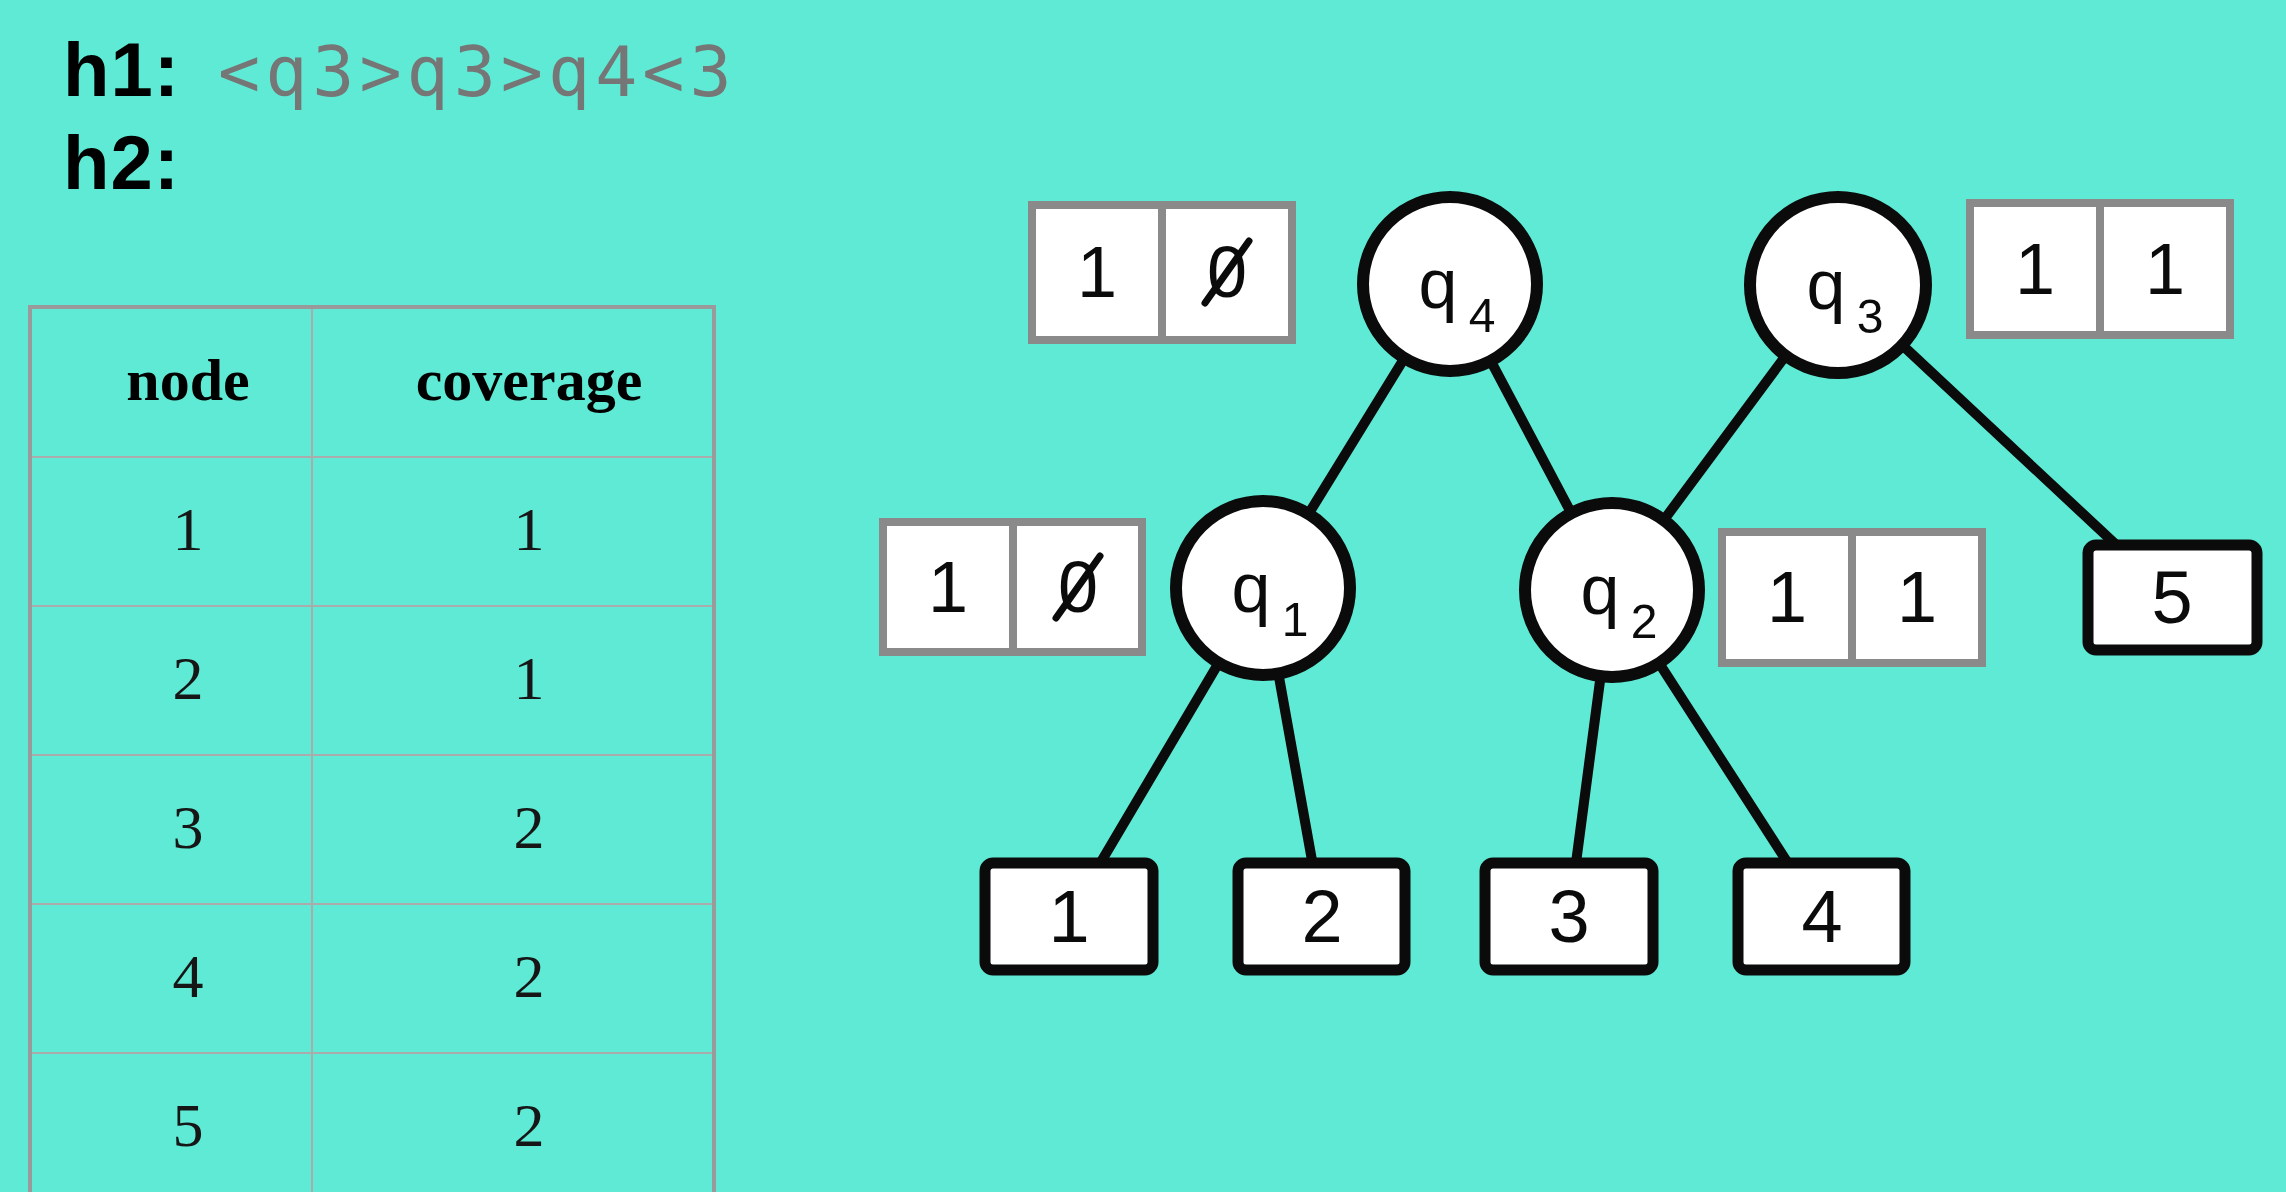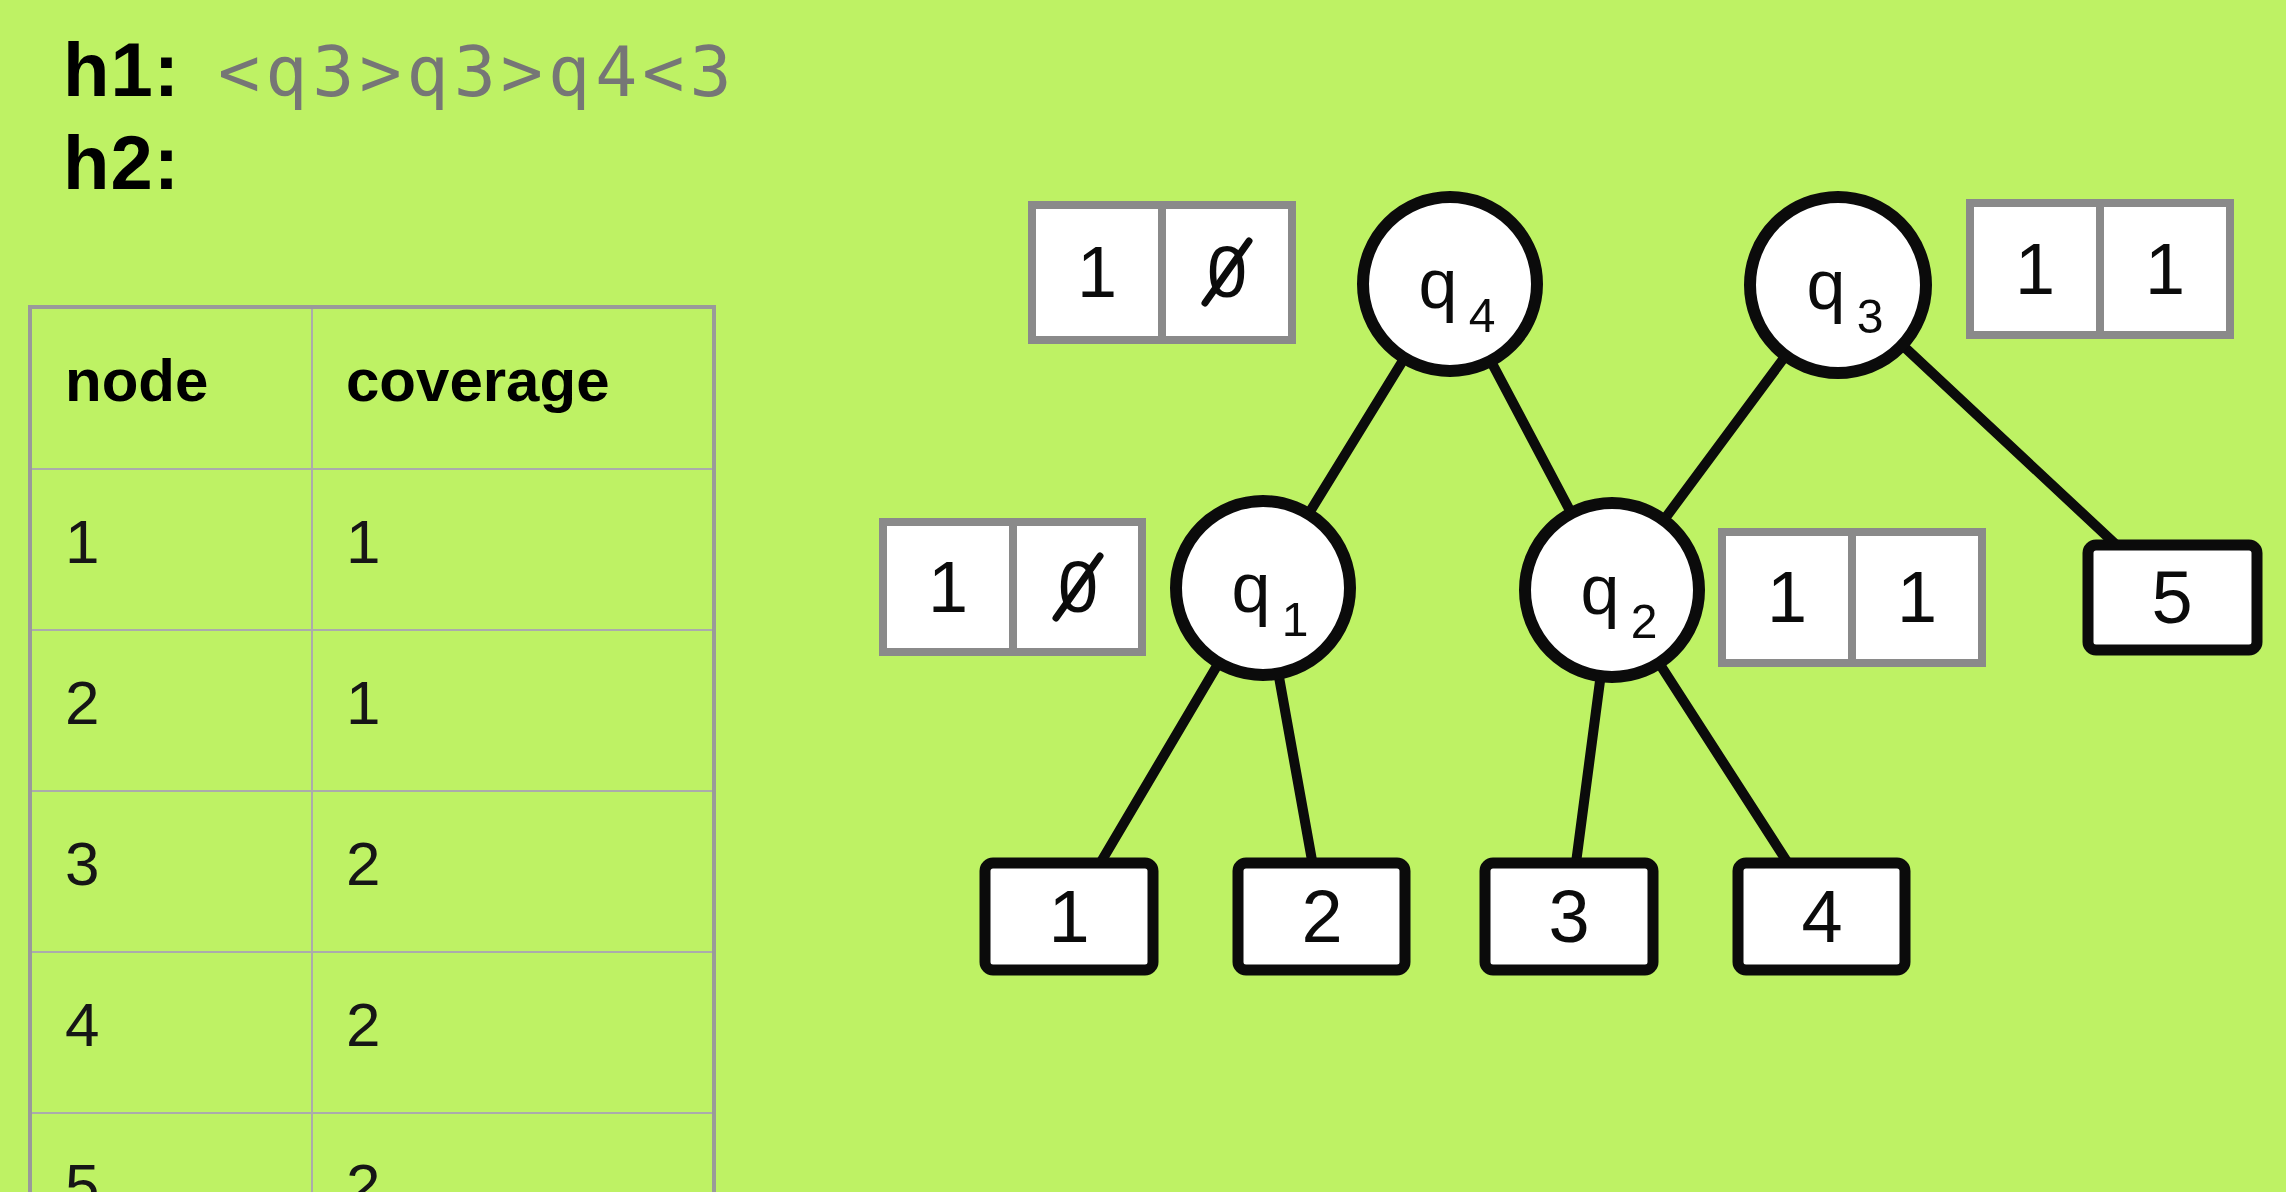--- a/index.html
+++ b/index.html
@@ -4,42 +4,42 @@
 <style>
   :root{
     --ink:#0b0b0b;
     --muted-text:#767676;
     --table-border:#ababab;
     --table-border-dark:#9a9a9a;
     --annotation-border:#8a8a8a;
   }
   html,body{margin:0;padding:0;background:#ffffff;}
   .canvas{
-    position:relative;width:2286px;height:1192px;background:#bef264;overflow:hidden;
+    position:relative;width:2286px;height:1192px;background:#5eead4;overflow:hidden;
     font-family:"Liberation Sans",sans-serif;color:var(--ink);
   }
   
   .hyp{position:absolute;left:63px;display:flex;align-items:baseline;white-space:pre;}
   .hyp.h1{top:26px;}
   .hyp.h2{top:119px;}
   .hyp-label{font-size:76px;font-weight:700;letter-spacing:1px;color:#000;}
   .hyp-value{
     font-family:"DejaVu Sans Mono",monospace;font-size:70px;font-weight:400;
     color:var(--muted-text);letter-spacing:5px;margin-left:38px;text-align:center;
   }
   
   table.coverage{
     position:absolute;left:28px;top:305px;width:684px;
     border-collapse:collapse;table-layout:fixed;
     border:4px solid var(--table-border-dark);
   }
   table.coverage th,table.coverage td{
     border:2px solid var(--table-border);
-    height:143px;padding:0 0 16px 33px;text-align:left;vertical-align:middle;
-    font-size:62px;color:#161616;
+    height:143px;padding:0 0 4px 33px;text-align:center;vertical-align:middle;
+    font-size:62px;color:#161616;font-family:Liberation Serif, serif;
   }
   table.coverage th{font-size:60px;font-weight:700;color:#000;}
   
   svg.tree{position:absolute;left:0;top:0;}
   .edge{stroke:var(--ink);stroke-width:10;fill:none;stroke-linecap:round;}
   .state-circle{fill:#ffffff;stroke:var(--ink);stroke-width:12;}
   .leaf-rect{fill:#ffffff;stroke:var(--ink);stroke-width:11;}
   .ann-rect{fill:#ffffff;stroke:var(--annotation-border);stroke-width:8;}
   .ann-divider{stroke:var(--annotation-border);stroke-width:8;}
   .zero-slash{stroke:var(--ink);stroke-width:7;stroke-linecap:round;}

